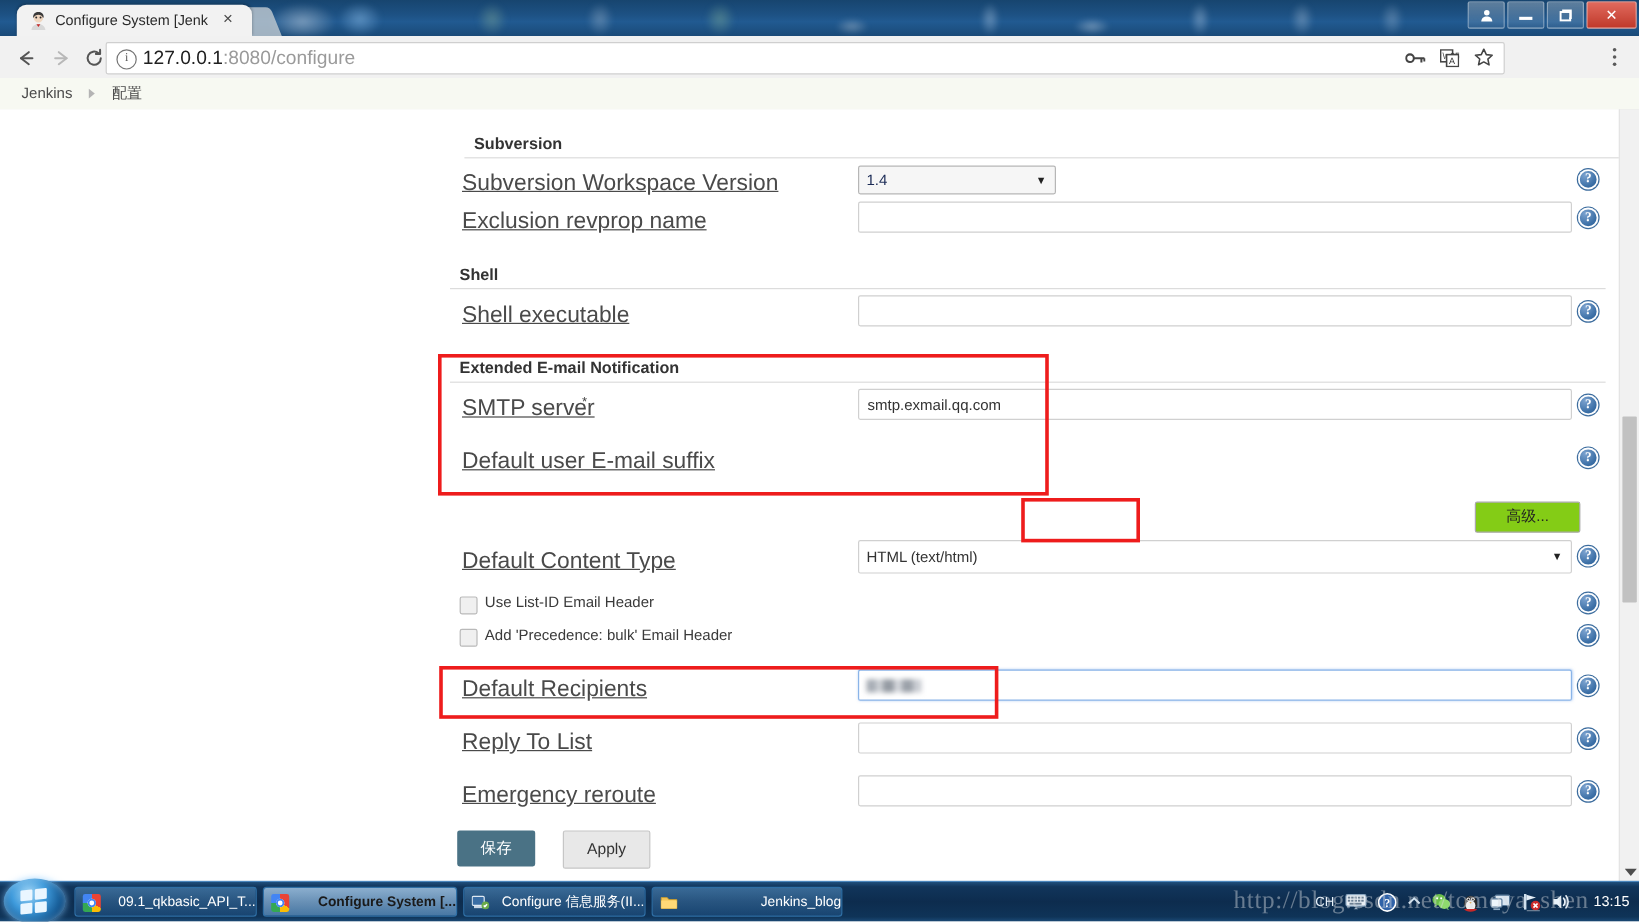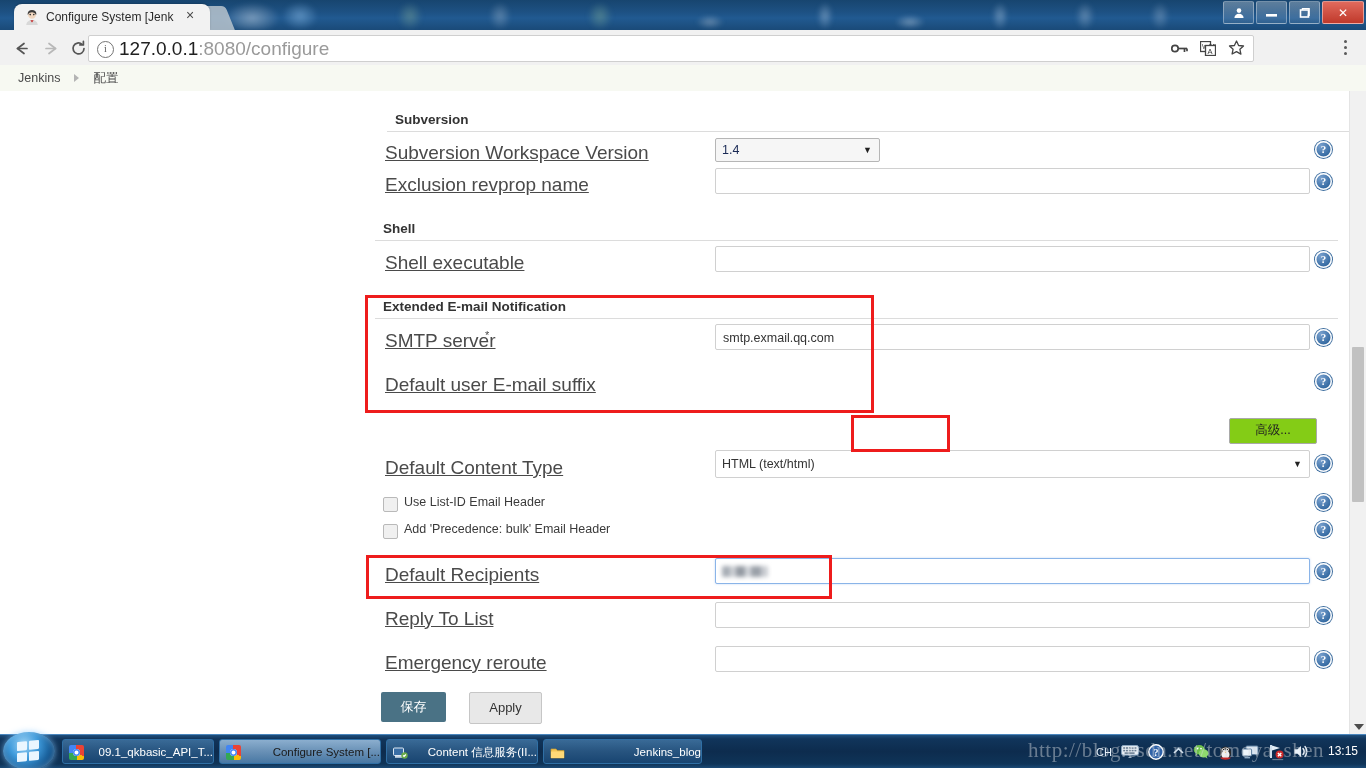--- a/index.html
+++ b/index.html
@@ -77,21 +77,21 @@
   .omnibox{
     position:absolute;left:88px;top:5px;width:1164px;height:25px;
     background:#ffffff;border:1px solid #cfcfcf;border-radius:2px;
   }
   .omni-info{
     position:absolute;left:8px;top:5px;width:15px;height:15px;
     border:1.4px solid #757575;border-radius:50%;
     font-size:10px;line-height:13px;text-align:center;color:#575757;font-family:"Liberation Serif",serif;
   }
   .omni-text{
-    position:absolute;left:30px;top:4px;font-size:19px;line-height:17px;color:#9a9a9a;
+    position:absolute;left:30px;top:4px;font-size:16px;line-height:17px;color:#9a9a9a;
   }
   .omni-text b{color:#202020;font-weight:normal;}
   .omni-icons{position:absolute;right:8px;top:4px;display:flex;gap:12px;align-items:center;}
   .menu-dots{
     position:absolute;left:1344px;top:10px;width:4px;cursor:pointer;
   }
   .menu-dots i{display:block;width:3px;height:3px;background:#5a5a5a;border-radius:50%;margin-bottom:3px;}
   
   .breadcrumb{
     position:absolute;left:0;top:65px;width:1366px;height:26px;
@@ -430,34 +430,34 @@
         <i></i>
         <i></i>
         <i></i>
       </div>
   </div>
 
   <div class="tbtn" style="left:62px;width:152px;">
     <span class="ticon chrome-fav"></span>
     <span>09.1_qkbasic_API_T...</span>
   </div>
-  <div class="tbtn active" style="left:219px;width:162px;color:#1a1a1a;">
+  <div class="tbtn active" style="left:219px;width:162px;color:#1a1a1a;font-weight:bold;">
     <span class="ticon chrome-fav"></span>
     <span>Configure System [...</span>
   </div>
   <div class="tbtn" style="left:386px;width:152px;">
     <span class="ticon">
       <svg width="15" height="15" viewBox="0 0 15 15">
           <rect x="0.5" y="2" width="10" height="7.5" rx="1" fill="#3a6ea5" stroke="#dfe9f3" stroke-width="1"></rect>
           <rect x="2" y="10" width="7" height="1.8" fill="#c8d6e5"></rect>
           <circle cx="11.5" cy="9.5" r="3.2" fill="#6aab4a"></circle>
           <path d="M10.1 9.5l1 1 1.8-2" stroke="#fff" stroke-width="1.2" fill="none"></path>
         </svg>
     </span>
-    <span>Content 信息服务(II...</span>
+    <span>Configure 信息服务(II...</span>
   </div>
   <div class="tbtn" style="left:543px;width:159px;">
     <span class="ticon">
       <svg width="15" height="15" viewBox="0 0 15 15">
           <path d="M1 3h5l1.4 1.6H14V12H1z" fill="#f3c557" stroke="#c89c2c" stroke-width=".7"></path>
           <path d="M1 5.5h13V12H1z" fill="#ffd977"></path>
         </svg>
     </span>
     <span>Jenkins_blog</span>
   </div>

